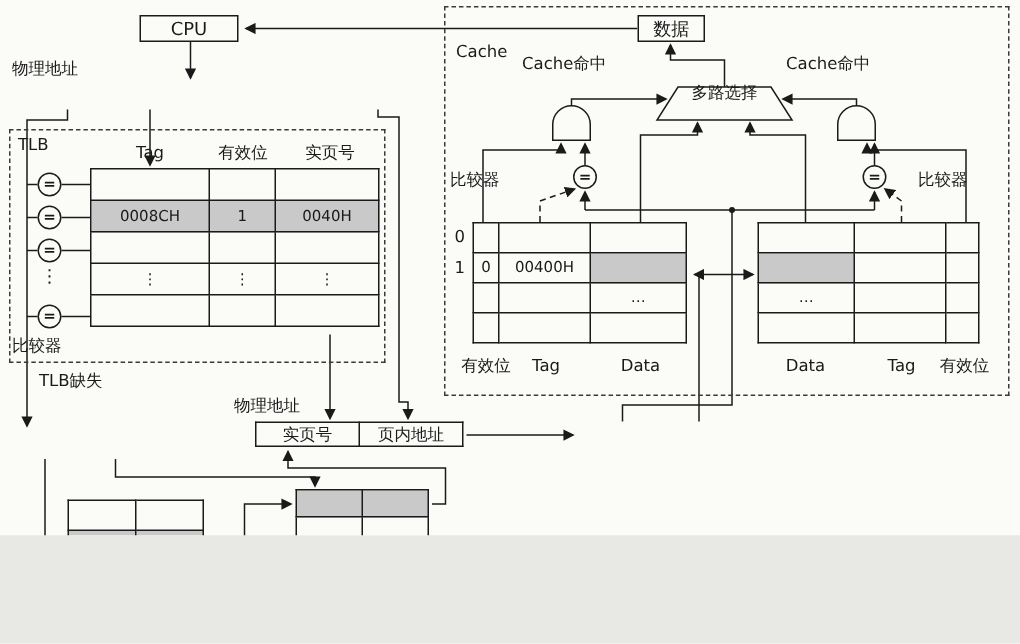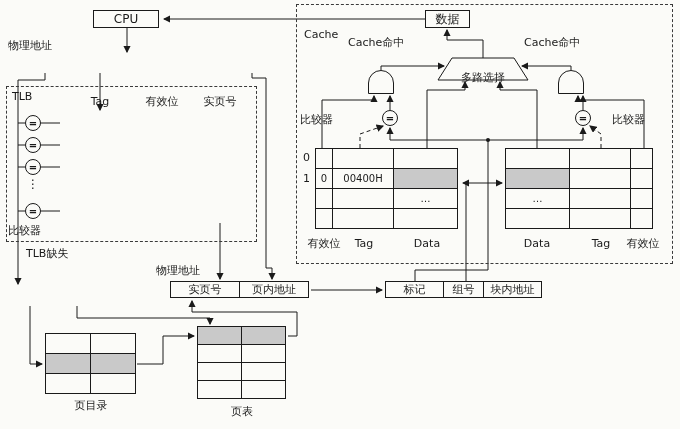--- a/index.html
+++ b/index.html
@@ -1,17 +1,17 @@
 <!DOCTYPE html>
 <html><head>
 <meta charset="utf-8">
 <style>
   *{box-sizing:border-box}
   html,body{margin:0;padding:0;background:#e8e8e4}
-  .stage{position:relative;width:680px;height:429px;background:#fbfbf8;
+  .stage{position:relative;width:680px;height:357px;background:#fbfbf8;
          font-family:"DejaVu Sans","Liberation Sans",sans-serif;color:#1a1a1a;overflow:hidden}
   svg.wires{position:absolute;left:0;top:0}
   .box{position:absolute;border:1px solid #1a1a1a;background:#fbfbf8;display:flex;
        align-items:center;justify-content:center;font-size:12px}
   .lbl{position:absolute;font-size:11px;white-space:nowrap;line-height:13px}
   .cl{transform:translateX(-50%)}
   .dash{position:absolute;border:1px dashed #3a3a3a;background:transparent}
   table.grid{position:absolute;border-collapse:collapse;background:#fbfbf8}
   .grid td{border:1px solid #1a1a1a;padding:0;text-align:center;font-size:10px;vertical-align:middle}
   #tlbgrid td{height:21px}
@@ -86,20 +86,49 @@
   <div class="box" style="left:93px;top:10px;width:66px;height:18px">CPU</div>
   <div class="box" style="left:425px;top:10px;width:45px;height:18px">数据</div>
 
   <div class="lbl" style="left:8px;top:39px">物理地址</div>
 
   <div class="lbl" style="left:12px;top:90px">TLB</div>
   <div class="lbl cl" style="left:100px;top:95px">Tag</div>
   <div class="lbl cl" style="left:162px;top:95px">有效位</div>
   <div class="lbl cl" style="left:220px;top:95px">实页号</div>
 
+  <table class="grid" id="tlbgrid" style="left:60px;top:112px">
+    <tbody>
+        <tr>
+          <td style="width:79px"></td>
+          <td style="width:44px"></td>
+          <td style="width:69px"></td>
+        </tr>
+    <tr class="shr">
+          <td>0008CH</td>
+          <td>1</td>
+          <td>0040H</td>
+        </tr>
+    <tr>
+          <td></td>
+          <td></td>
+          <td></td>
+        </tr>
+    <tr>
+          <td>⋮</td>
+          <td>⋮</td>
+          <td>⋮</td>
+        </tr>
+    <tr>
+          <td></td>
+          <td></td>
+          <td></td>
+        </tr>
+  </tbody>
+    </table>
 
   <div class="comp" style="left:25px;top:115px">=</div>
   <div class="comp" style="left:25px;top:137px">=</div>
   <div class="comp" style="left:25px;top:159px">=</div>
   <div class="comp" style="left:25px;top:203px">=</div>
   <div class="lbl cl" style="left:33px;top:178px;font-size:12px">⋮</div>
   <div class="lbl" style="left:8px;top:224px">比较器</div>
   <div class="lbl" style="left:26px;top:247px">TLB缺失</div>
 
 
@@ -146,34 +175,25 @@
   <div class="lbl" style="left:156px;top:264px">物理地址</div>
   <table class="grid" style="left:170px;top:281px">
     <tbody>
         <tr>
       <td style="width:69px;height:16px;font-size:11px">实页号</td>
       <td style="width:69px;font-size:11px">页内地址</td>
     </tr>
   </tbody>
     </table>
 
-  <table class="grid" style="left:385px;top:281px">
-    <tbody>
-        <tr>
-      <td style="width:58px;height:16px;font-size:11px">标记</td>
-      <td style="width:40px;font-size:11px">组号</td>
-      <td style="width:58px;font-size:11px">块内地址</td>
-    </tr>
-  </tbody>
-    </table>
 
   <div class="lbl" style="left:304px;top:28px">Cache</div>
   <div class="lbl" style="left:348px;top:36px">Cache命中</div>
   <div class="lbl" style="left:524px;top:36px">Cache命中</div>
-  <div class="muxlbl" style="left:483px;top:70px">多路选择</div>
+  <div class="muxlbl" style="left:483px;top:54px">多路选择</div>
 
   <div class="gate" style="left:368px;top:70px"></div>
   <div class="gate" style="left:558px;top:70px"></div>
 
   <div class="comp" style="left:382px;top:110px">=</div>
   <div class="comp" style="left:575px;top:110px">=</div>
   <div class="lbl" style="left:300px;top:113px">比较器</div>
   <div class="lbl" style="left:612px;top:113px">比较器</div>
 
   <div class="lbl" style="left:303px;top:151px">0</div>

